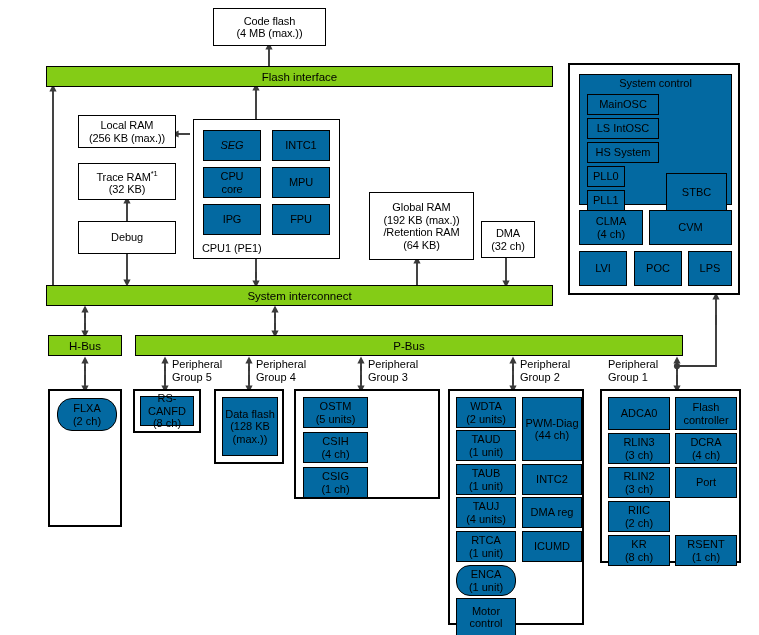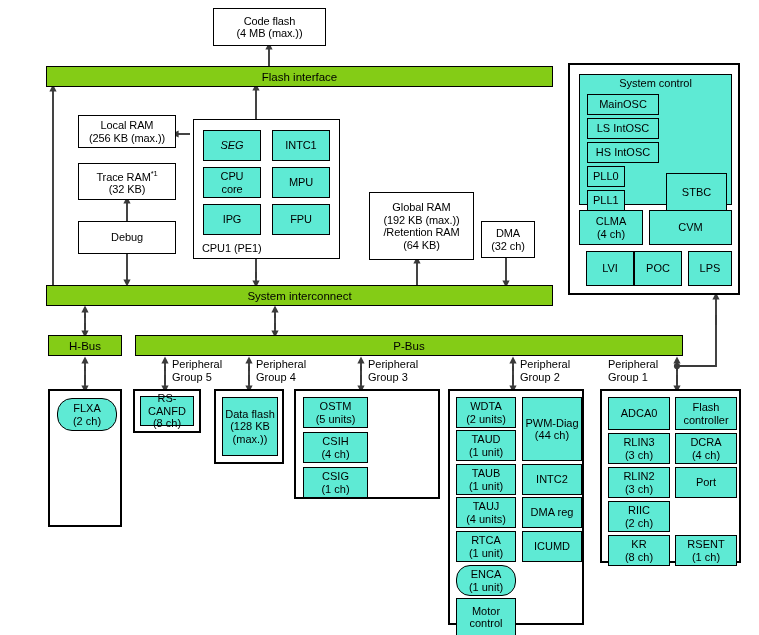--- a/index.html
+++ b/index.html
@@ -43,21 +43,21 @@
   .group{
     position:absolute;
     box-sizing:border-box;
     border:2px solid #000;
     background:#fff;
   }
   .inner{
     position:absolute;
     box-sizing:border-box;
     border:1.3px solid #000;
-    background:#5eead4;
+    background:#0369a1;
     display:flex;
     flex-direction:column;
     align-items:center;
     justify-content:center;
     text-align:center;
     font-size:11px;
     line-height:12.5px;
     white-space:pre-line;
   }
   .plainlabel{
@@ -222,42 +222,42 @@
     <div class="inner" style="left:9px;top:9px;width:153px;height:131px;justify-content:flex-start;">
       <div class="syscon-title">System control</div>
 
       <div class="inner" style="left:7px;top:19px;width:72px;height:21px;">
         <span>MainOSC</span>
       </div>
       <div class="inner" style="left:7px;top:43px;width:72px;height:21px;">
         <span>LS IntOSC</span>
       </div>
       <div class="inner" style="left:7px;top:67px;width:72px;height:21px;">
-        <span>HS IntOSC</span>
+        <span>HS System</span>
       </div>
       <div class="inner" style="left:7px;top:91px;width:38px;height:21px;align-items:flex-start;padding-left:5px;">
         <span>PLL0</span>
       </div>
       <div class="inner" style="left:7px;top:115px;width:38px;height:21px;align-items:flex-start;padding-left:5px;">
         <span>PLL1</span>
       </div>
       <div class="inner" style="left:86px;top:98px;width:61px;height:38px;">
         <span>STBC</span>
       </div>
     </div>
 
     <div class="inner" style="left:9px;top:145px;width:64px;height:35px;">
       <span>CLMA
 (4 ch)</span>
     </div>
     <div class="inner" style="left:79px;top:145px;width:83px;height:35px;">
       <span>CVM</span>
     </div>
 
-    <div class="inner" style="left:16px;top:186px;width:48px;height:35px;">
+    <div class="inner" style="left:9px;top:186px;width:48px;height:35px;">
       <span>LVI</span>
     </div>
     <div class="inner" style="left:64px;top:186px;width:48px;height:35px;">
       <span>POC</span>
     </div>
     <div class="inner" style="left:118px;top:186px;width:44px;height:35px;">
       <span>LPS</span>
     </div>
   </div>
 

